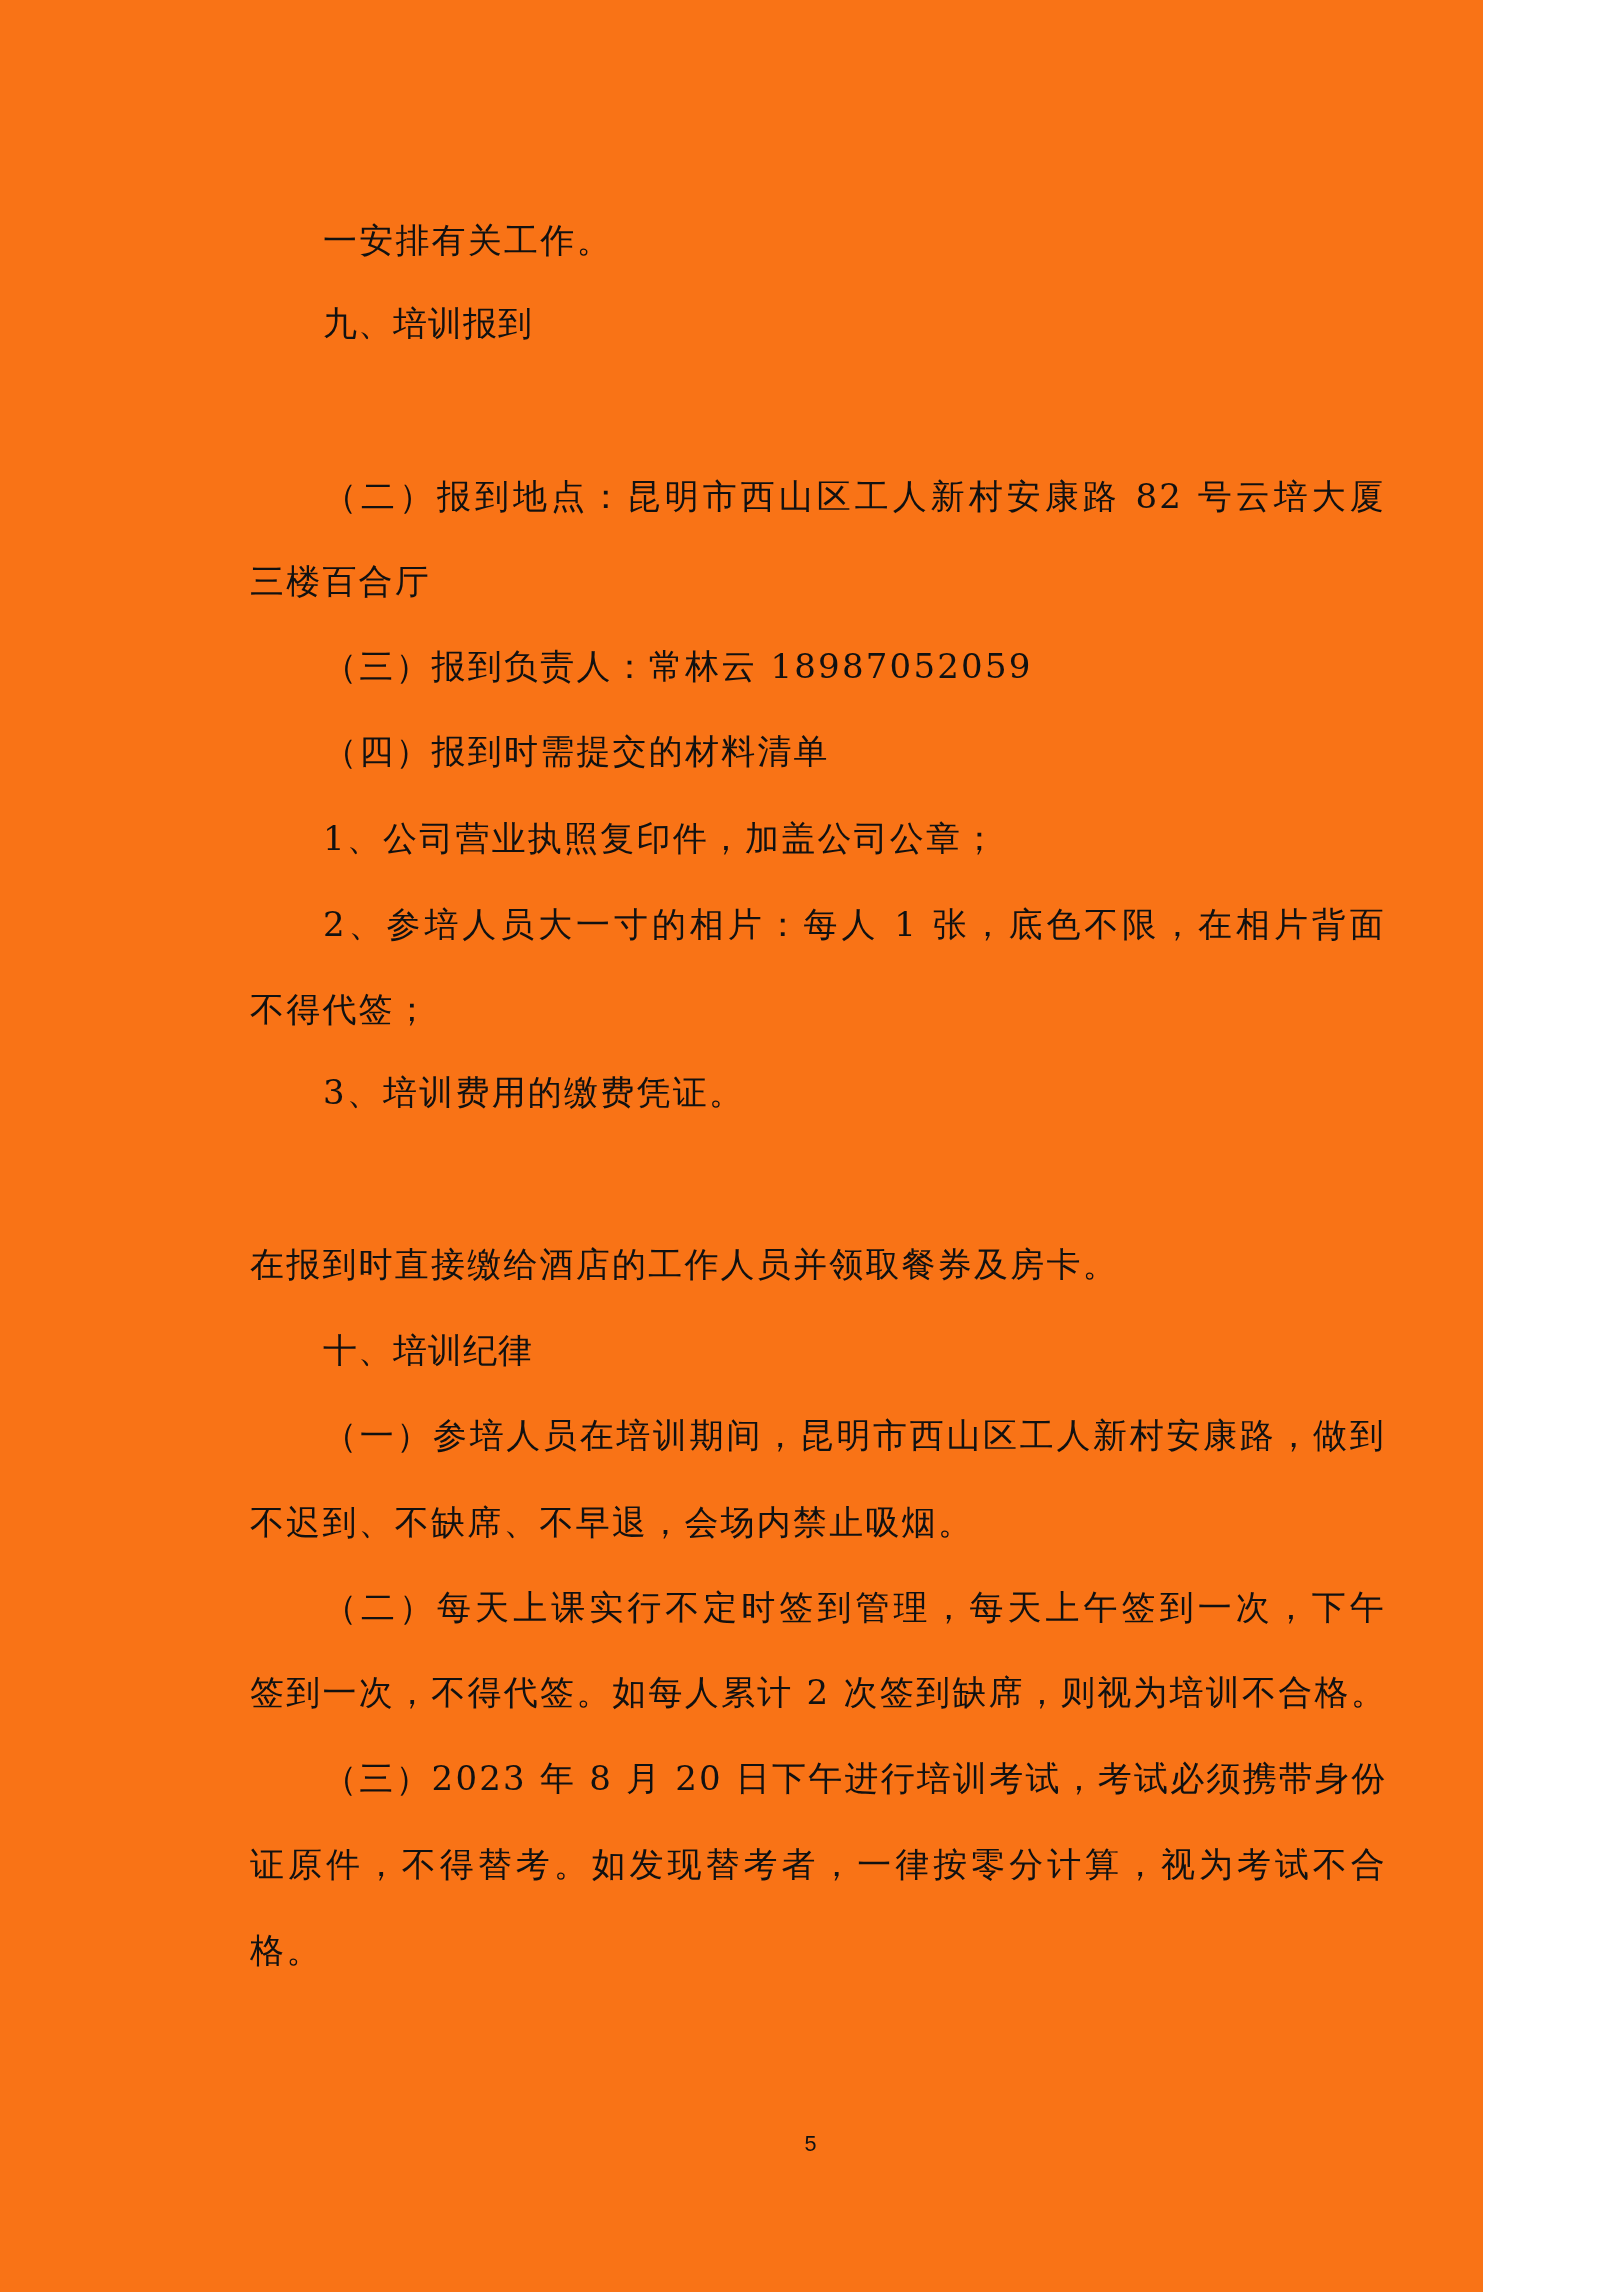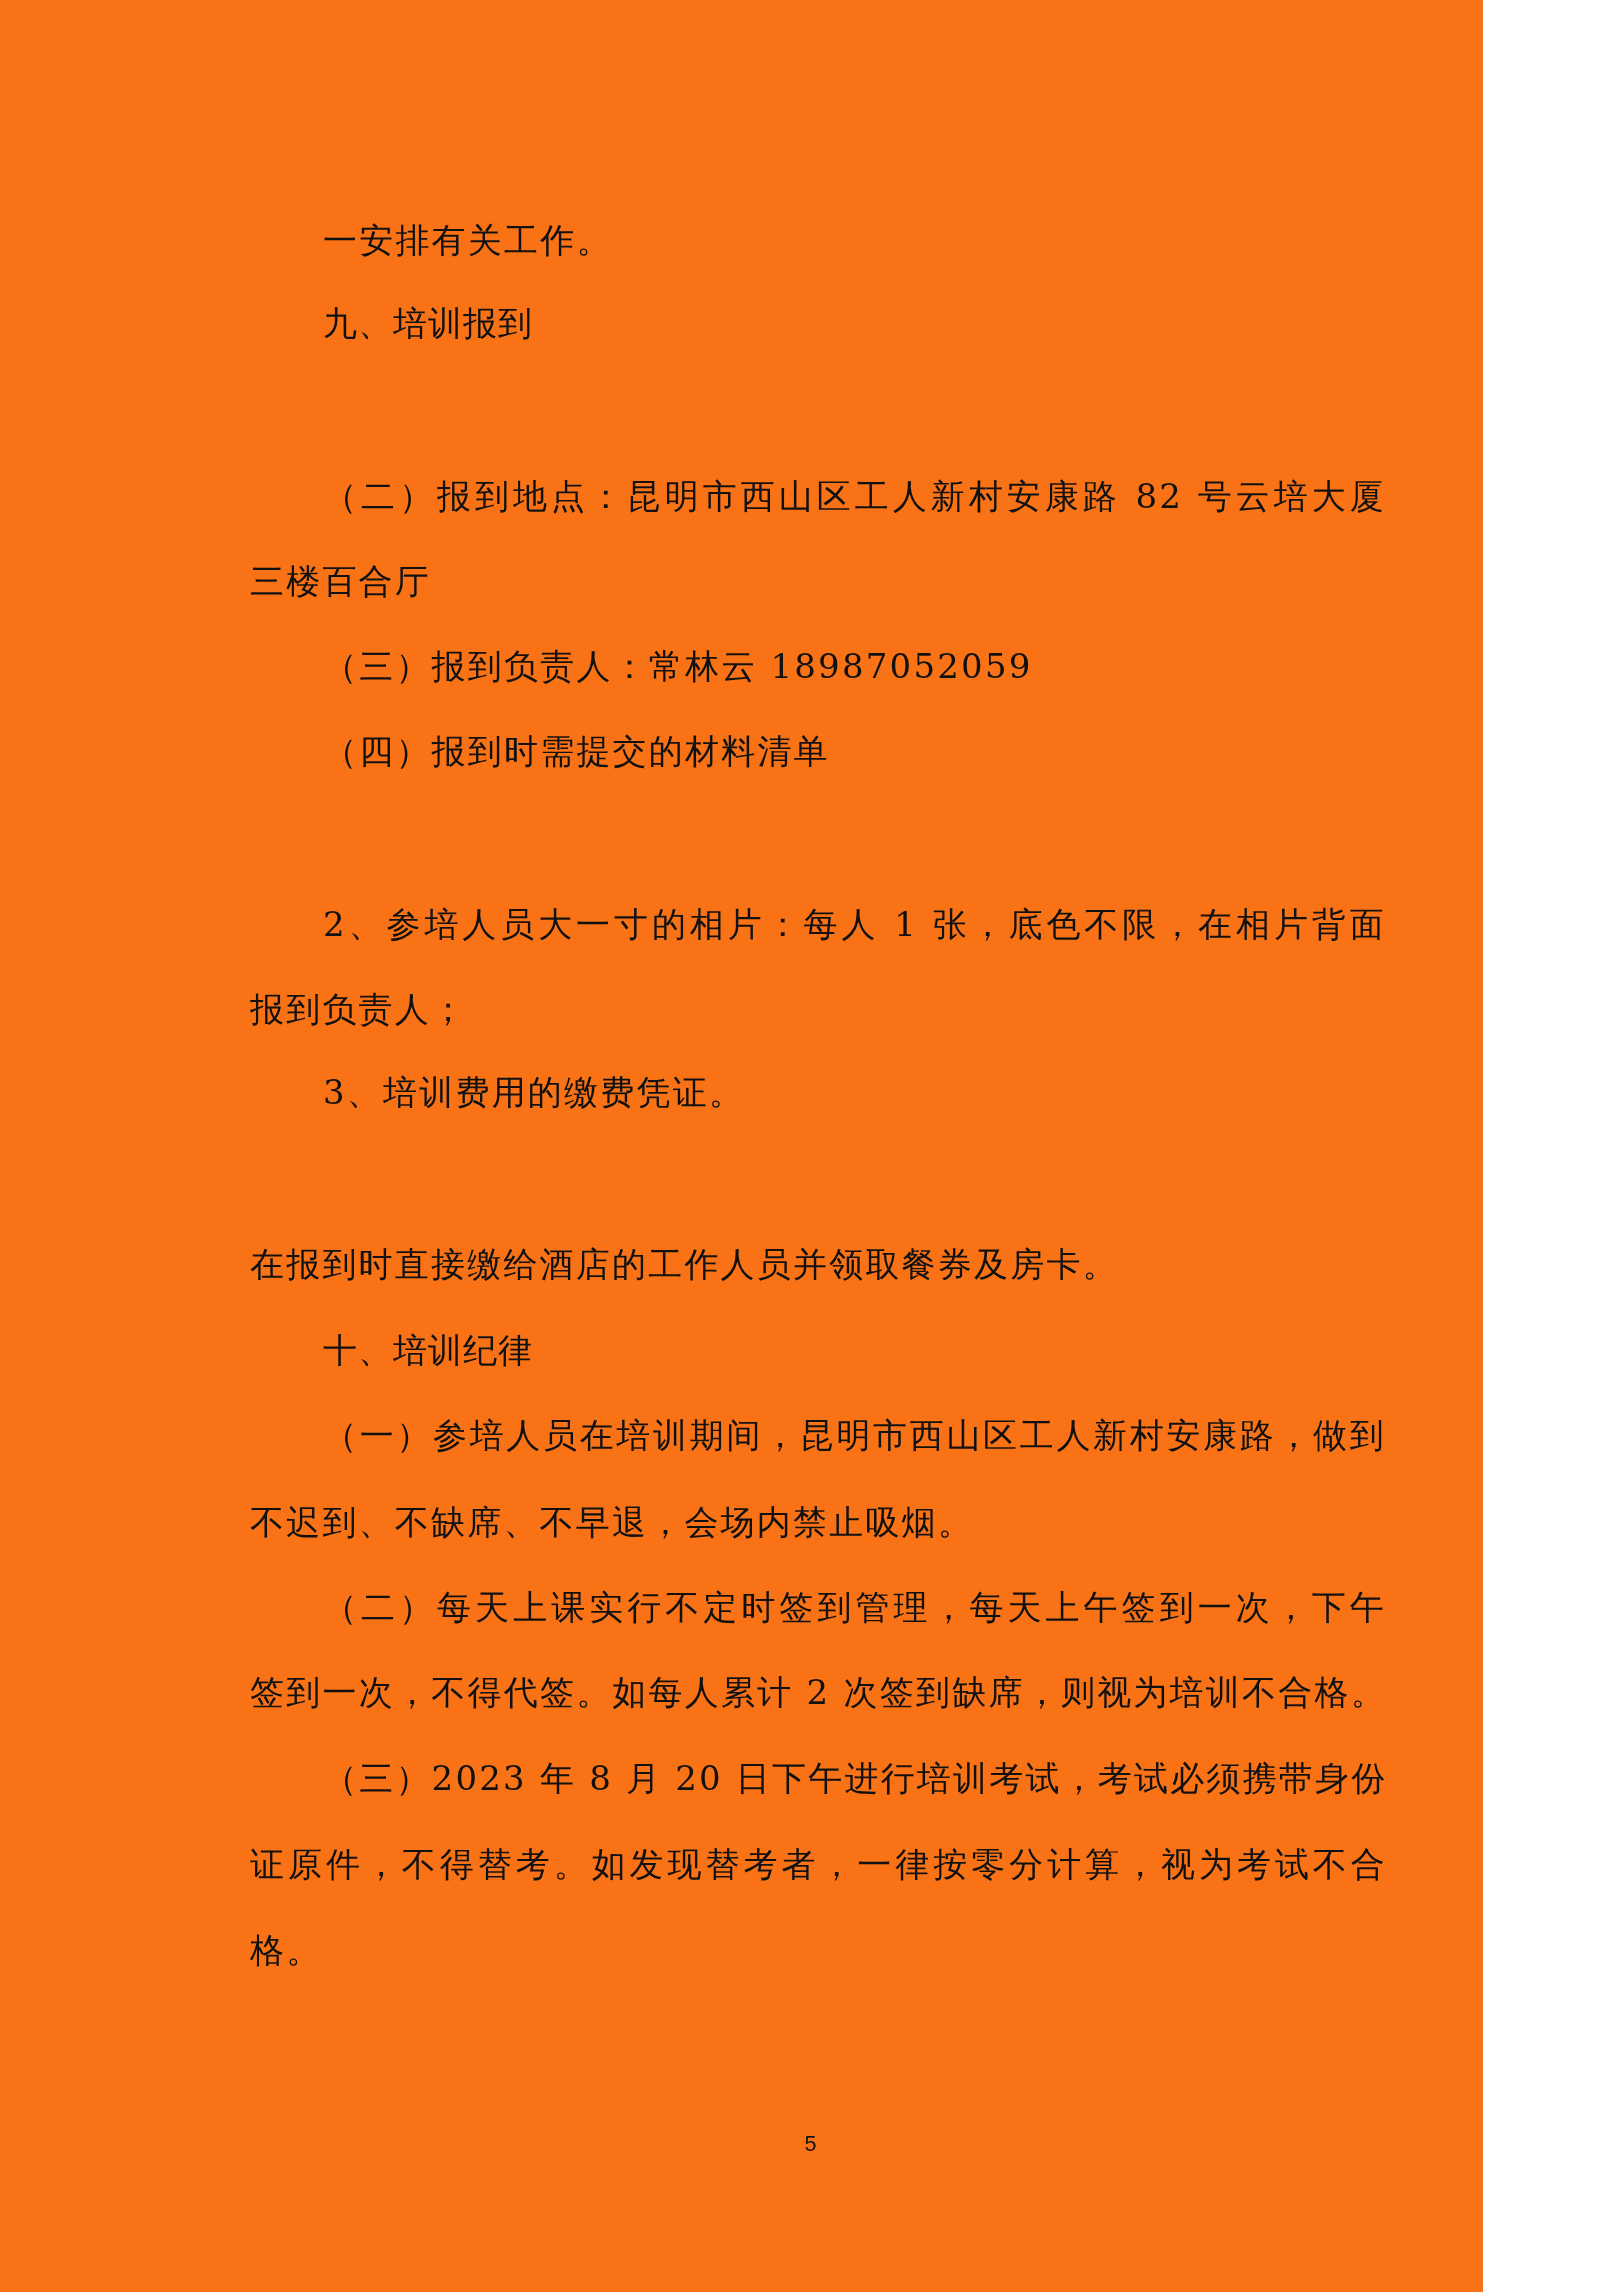--- a/index.html
+++ b/index.html
@@ -29,22 +29,23 @@
 </head>
 <body>
 
 <div class="page">
   <div class="line indent" style="top:216px">一安排有关工作。</div>
   <div class="line indent heading" style="top:299px">九、培训报到</div>
   <div class="line indent justify" style="top:472px">（二）报到地点：昆明市西山区工人新村安康路 82 号云培大厦</div>
   <div class="line" style="top:557px">三楼百合厅</div>
   <div class="line indent" style="top:642px">（三）报到负责人：常林云 18987052059</div>
   <div class="line indent" style="top:727px">（四）报到时需提交的材料清单</div>
+  <div class="line indent" style="top:814px">1、公司营业执照复印件，加盖公司公章；</div>
   <div class="line indent justify" style="top:900px">2、参培人员大一寸的相片：每人 1 张，底色不限，在相片背面</div>
-  <div class="line" style="top:985px">报到负责人；</div>
+  <div class="line" style="top:985px">不得代签；</div>
   <div class="line indent" style="top:1068px">3、培训费用的缴费凭证。</div>
   <div class="line" style="top:1240px">在报到时直接缴给酒店的工作人员并领取餐券及房卡。</div>
   <div class="line indent heading" style="top:1326px">十、培训纪律</div>
   <div class="line indent justify" style="top:1411px">（一）参培人员在培训期间，昆明市西山区工人新村安康路，做到</div>
   <div class="line" style="top:1498px">不迟到、不缺席、不早退，会场内禁止吸烟。</div>
   <div class="line indent justify" style="top:1583px">（二）每天上课实行不定时签到管理，每天上午签到一次，下午</div>
   <div class="line justify" style="top:1668px">签到一次，不得代签。如每人累计 2 次签到缺席，则视为培训不合格。</div>
   <div class="line indent justify" style="top:1754px">（三）2023 年 8 月 20 日下午进行培训考试，考试必须携带身份</div>
   <div class="line justify" style="top:1840px">证原件，不得替考。如发现替考者，一律按零分计算，视为考试不合</div>
   <div class="line" style="top:1926px">格。</div>

